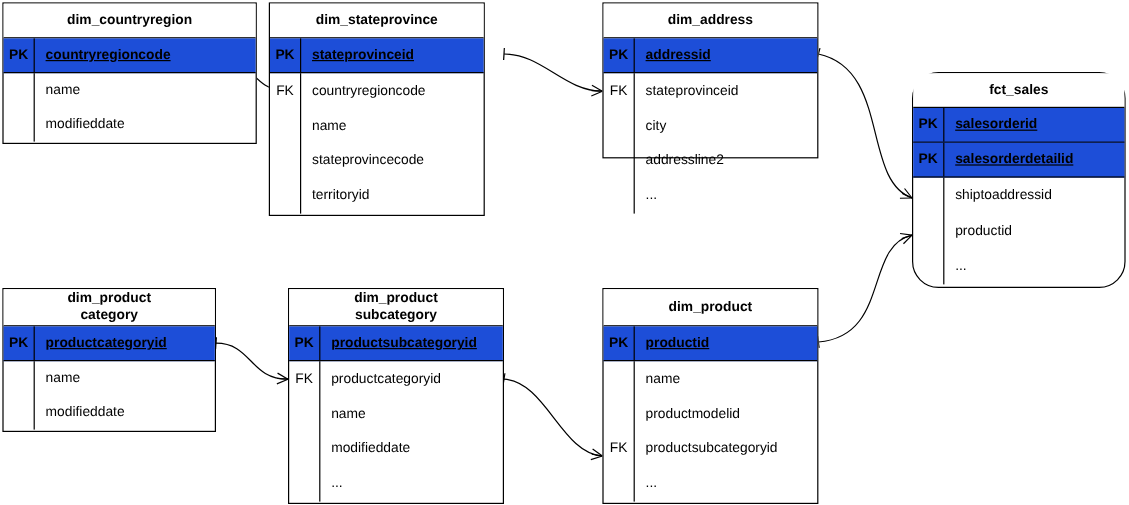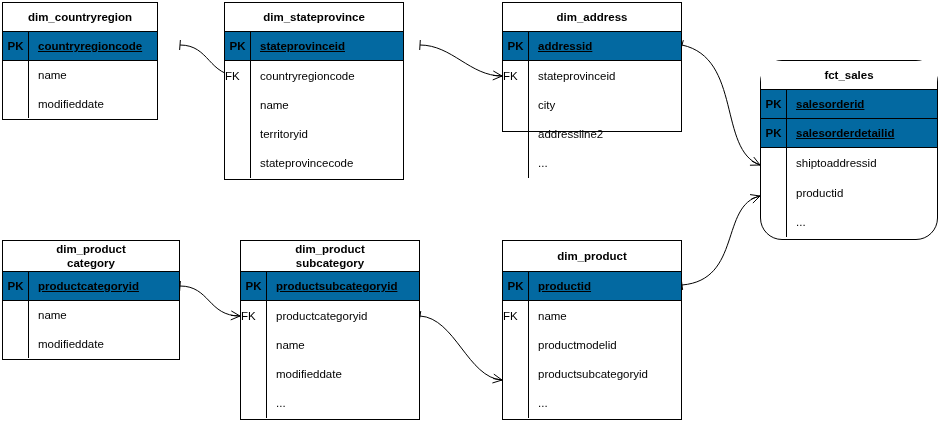--- a/index.html
+++ b/index.html
@@ -47,21 +47,21 @@
     flex-direction: column;
     align-items: center;
     justify-content: center;
     background: #ffffff;
   }
   .row {
     box-sizing: border-box;
     display: flex;
     align-items: center;
     width: 100%;
-    background: #0369a1;
+    background: #1d4ed8;
   }
   .row.sep {
     border-bottom: 1px solid #000000;
   }
   .key-cell {
     box-sizing: border-box;
     width: 26px;
     flex: 0 0 26px;
     align-self: stretch;
     display: flex;
@@ -93,21 +93,22 @@
     flex: 1 1 auto;
     display: flex;
     flex-direction: column;
   }
   .body-keys {
     box-sizing: border-box;
     width: 26px;
     flex: 0 0 26px;
     border-right: 1px solid #000000;
     display: flex;
-    flex-direction: row;
+    flex-direction: column;
+    align-items: center;
   }
   .body-key-slot {
     box-sizing: border-box;
     display: flex;
     align-items: center;
     justify-content: center;
     font-size: 11.5px;
   }
   .body-attr-slot {
     box-sizing: border-box;
@@ -160,21 +161,21 @@
       </g>
       <g>
         <path d="M 420 316 C 455 318 468 378 502 380" fill="none" stroke="#000000" stroke-width="1"></path>
         <line x1="419.23065034876527" y1="320.9404555573494" x2="420.76934965123473" y2="311.0595444426506" stroke="#000000" stroke-width="1"></line>
         <line x1="502" y1="380" x2="493.11729932129276" y2="378.5516807491115" stroke="#000000" stroke-width="1"></line>
         <line x1="502" y1="380" x2="492.3931396958485" y2="382.9930310884651" stroke="#000000" stroke-width="1"></line>
         <line x1="502" y1="380" x2="493.841458946737" y2="374.11033040975786" stroke="#000000" stroke-width="1"></line>
       </g>
     </svg>
   <div id="entities">
-      <div class="entity" style="left: 2px; top: 2px; width: 156px; height: 118px;">
+      <div class="entity" style="left: 2px; top: 2px; width: 212px; height: 118px;">
         <div class="ent-title" style="height: 29px;">
           <span>dim_countryregion</span>
         </div>
         <div class="row sep" style="height: 29px;">
           <div class="key-cell">PK</div>
           <div class="attr-cell pk">countryregioncode</div>
         </div>
         <div class="body-block" style="height: 57px;">
           <div class="body-keys">
             <div class="body-key-slot" style="height: 30px;"></div>
@@ -197,22 +198,22 @@
         <div class="body-block" style="height: 117px;">
           <div class="body-keys">
             <div class="body-key-slot" style="height: 30px;">FK</div>
             <div class="body-key-slot" style="height: 30px;"></div>
             <div class="body-key-slot" style="height: 30px;"></div>
             <div class="body-key-slot" style="height: 30px;"></div>
           </div>
           <div class="body-attrs">
             <div class="body-attr-slot" style="height: 30px;">countryregioncode</div>
             <div class="body-attr-slot" style="height: 30px;">name</div>
+            <div class="body-attr-slot" style="height: 30px;">stateprovincecode</div>
             <div class="body-attr-slot" style="height: 30px;">territoryid</div>
-            <div class="body-attr-slot" style="height: 30px;">stateprovincecode</div>
           </div>
         </div>
       </div>
       <div class="entity" style="left: 502px; top: 2px; width: 180px; height: 130px;">
         <div class="ent-title" style="height: 29px;">
           <span>dim_address</span>
         </div>
         <div class="row sep" style="height: 29px;">
           <div class="key-cell">PK</div>
           <div class="attr-cell pk">addressid</div>

